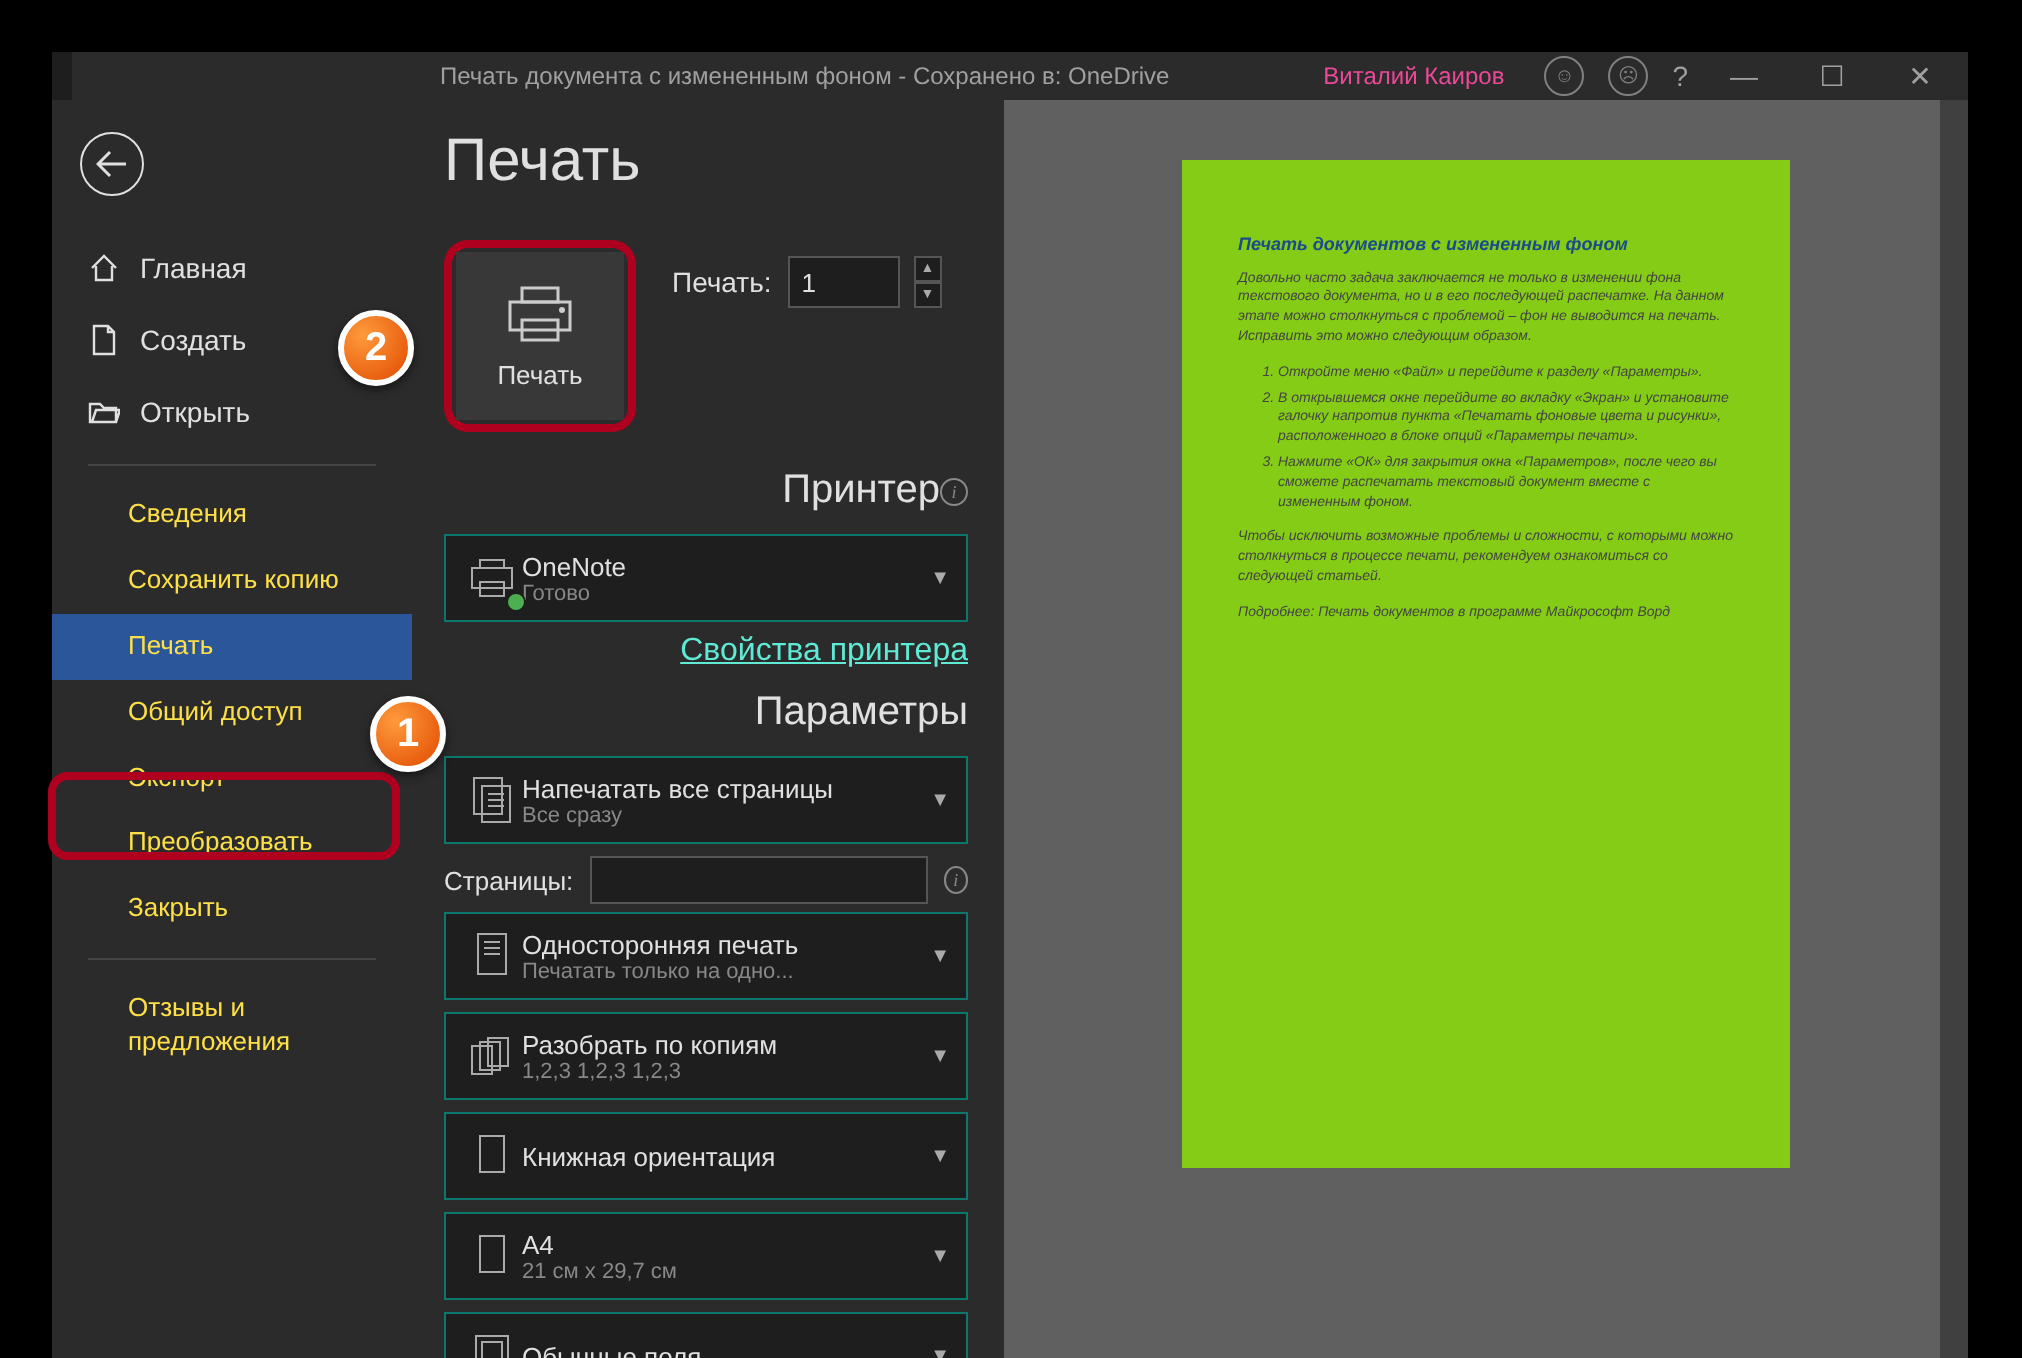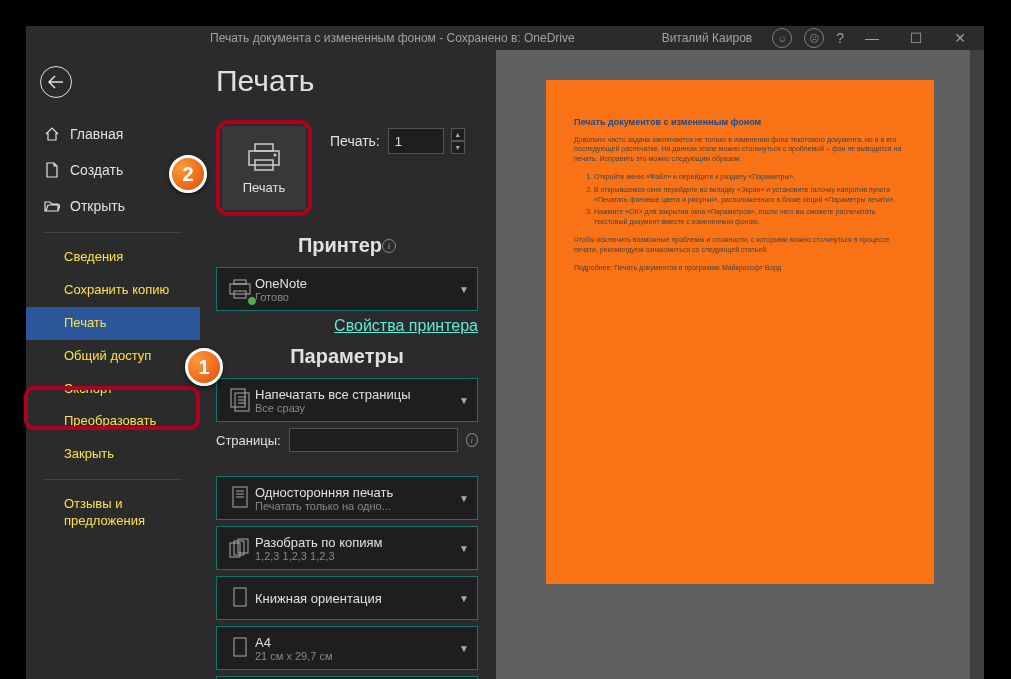--- a/index.html
+++ b/index.html
@@ -1,21 +1,21 @@
 <!DOCTYPE html>
 <html><head>
 <meta charset="utf-8">
 <style>
 * { margin: 0; padding: 0; box-sizing: border-box; font-family: "Segoe UI", Arial, sans-serif; }
 body { background: #000; width: 1011px; height: 679px; overflow: hidden; position: relative; }
 .app-window { position: absolute; top: 26px; left: 26px; width: 958px; height: 626px; background: #1e1e1e; display: flex; flex-direction: column; }
-.titlebar { height: 30px; background: #2b2b2b; display: flex; align-items: center; padding: 0 8px; color: #a0a0a0; font-size: 12px; }
+.titlebar { height: 30px; background: #2b2b2b; display: flex; align-items: center; padding: 0 8px; color: #a0a0a0; font-size: 12px; margin-left: 10px; }
 .titlebar-left { flex: 1; display: flex; align-items: center; gap: 6px; padding-left: 176px; }
 .titlebar-right { display: flex; align-items: center; gap: 12px; }
-.titlebar-user { color: #a3a3a3; margin-right: 8px; }
+.titlebar-user { color: #ec4899; margin-right: 8px; }
 .win-btn { width: 32px; height: 24px; display: flex; align-items: center; justify-content: center; color: #a0a0a0; font-size: 14px; }
 .icon-circle { width: 20px; height: 20px; border: 1.5px solid #808080; border-radius: 50%; display: flex; align-items: center; justify-content: center; font-size: 10px; color: #808080; }
 .content-area { flex: 1; display: flex; background: #2b2b2b; position: relative; }
 .sidebar { width: 180px; background: #2b2b2b; color: #e0e0e0; padding-top: 16px; position: relative; }
 .back-btn { width: 32px; height: 32px; margin-left: 14px; margin-bottom: 18px; border: 1.5px solid #e0e0e0; border-radius: 50%; display: flex; align-items: center; justify-content: center; color: #e0e0e0; font-size: 16px; }
 .nav-item { padding: 10px 18px 10px 18px; font-size: 14px; display: flex; align-items: center; gap: 10px; color: #e0e0e0; cursor: pointer; }
 .nav-item .icon { width: 16px; height: 16px; display: flex; align-items: center; justify-content: center; }
 .nav-divider { border-top: 1px solid #444; margin: 8px 18px; }
 .nav-sub { padding: 8px 18px 8px 38px; font-size: 13px; color: #fde047; cursor: pointer; line-height: 1.3; }
 .main-content { flex: 1; background: #2b2b2b; display: flex; }
@@ -23,36 +23,36 @@
 .page-title { font-size: 30px; font-weight: 400; margin-bottom: 22px; color: #e0e0e0; }
 .print-row { display: flex; align-items: flex-start; gap: 18px; margin-bottom: 18px; }
 .print-btn { width: 84px; height: 84px; background: #383838; display: flex; flex-direction: column; align-items: center; justify-content: center; gap: 8px; cursor: pointer; }
 .print-btn-highlight { border: 4px solid #b00020; border-radius: 12px; padding: 2px; display: inline-block; }
 .print-icon-svg { width: 36px; height: 30px; }
 .copies-section { display: flex; align-items: center; gap: 8px; padding-top: 8px; }
 .copies-label { font-size: 14px; }
 .copies-input { width: 56px; height: 26px; background: #1e1e1e; border: 1px solid #555; color: #e0e0e0; padding: 0 6px; font-size: 13px; }
 .spinner { display: flex; flex-direction: column; margin-left: -1px; }
 .spinner-btn { width: 14px; height: 13px; background: #1e1e1e; border: 1px solid #555; color: #aaa; font-size: 7px; display: flex; align-items: center; justify-content: center; cursor: pointer; }
-.section-header { font-size: 20px; font-weight: 700; margin: 6px 0 10px; display: flex; align-items: center; justify-content: center; }
+.section-header { font-size: 20px; font-weight: 400; margin: 6px 0 10px; display: flex; align-items: center; justify-content: flex-end; }
 .info-circle { width: 14px; height: 14px; border: 1px solid #888; border-radius: 50%; display: flex; align-items: center; justify-content: center; font-size: 9px; color: #888; font-style: italic; font-family: serif; }
 .dropdown { background: #1e1e1e; border: 1px solid #0f766e; padding: 6px 8px; display: flex; align-items: center; gap: 0; margin-bottom: 6px; cursor: pointer; position: relative; justify-content: space-between; }
 .dropdown-icon { width: 30px; height: 30px; display: flex; align-items: center; justify-content: center; flex-shrink: 0; }
 .dropdown-text { flex: 1; overflow: hidden; }
 .dropdown-title { font-size: 13px; color: #e0e0e0; white-space: nowrap; overflow: hidden; text-overflow: ellipsis; }
 .dropdown-sub { font-size: 11px; color: #888; white-space: nowrap; overflow: hidden; text-overflow: ellipsis; }
 .dropdown-arrow { color: #aaa; font-size: 10px; }
 .link-right { text-align: right; margin-bottom: 10px; }
 .link-right a { color: #5eead4; font-size: 16px; text-decoration: underline; cursor: pointer; }
-.pages-row { display: flex; align-items: center; gap: 8px; margin-bottom: 24px; }
+.pages-row { display: flex; align-items: center; gap: 8px; margin-bottom: 4px; }
 .pages-label { font-size: 13px; }
 .pages-input { flex: 1; height: 24px; background: #1e1e1e; border: 1px solid #555; color: #e0e0e0; padding: 0 6px; font-size: 12px; }
 .preview-area { flex: 1; background: #606060; display: flex; justify-content: center; padding: 30px 50px 0; position: relative; }
 .preview-scroll { position: absolute; right: 0; top: 0; width: 14px; height: 100%; background: #404040; }
-.page-preview { width: 388px; height: 504px; background: #f97316; padding: 36px 28px; font-size: 7px; color: #444; line-height: 1.4; }
+.page-preview { width: 304px; height: 504px; background: #84cc16; padding: 36px 28px; font-size: 7px; color: #444; line-height: 1.4; font-style: italic; }
 .page-preview h3 { color: #1a4b8c; font-size: 9px; margin-bottom: 6px; font-weight: 600; }
 .page-preview p { margin-bottom: 8px; font-size: 7px; }
 .page-preview ol { margin: 6px 0 8px 20px; font-size: 7px; }
 .page-preview ol li { margin-bottom: 3px; }
 .badge { position: absolute; width: 38px; height: 38px; border-radius: 50%; background: radial-gradient(circle at 30% 30%, #ff9a3c, #e04a00); border: 3px solid #fff; box-shadow: 0 2px 5px rgba(0,0,0,.5); display: flex; align-items: center; justify-content: center; color: #fff; font-size: 20px; font-weight: bold; z-index: 10; }
 .badge-1 { top: 348px; left: 185px; }
 .badge-2 { top: 155px; left: 169px; }
 .nav-highlight { position: absolute; border: 4px solid #b00020; border-radius: 10px; left: -2px; top: 336px; width: 176px; height: 44px; pointer-events: none; z-index: 5; }
 .status-green { width: 10px; height: 10px; background: #4caf50; border-radius: 50%; position: absolute; bottom: -2px; right: -2px; border: 1.5px solid #1e1e1e; }
 .printer-ic { position: relative; }

